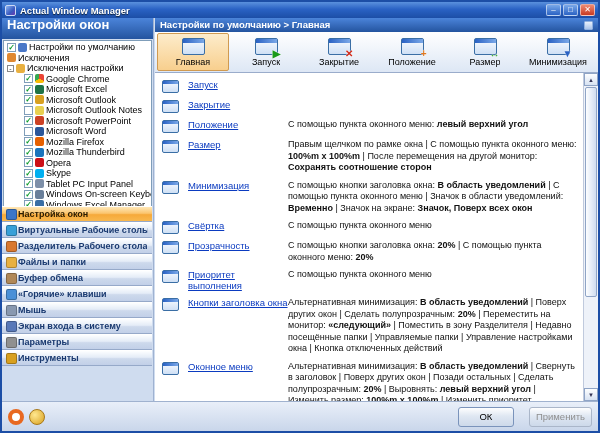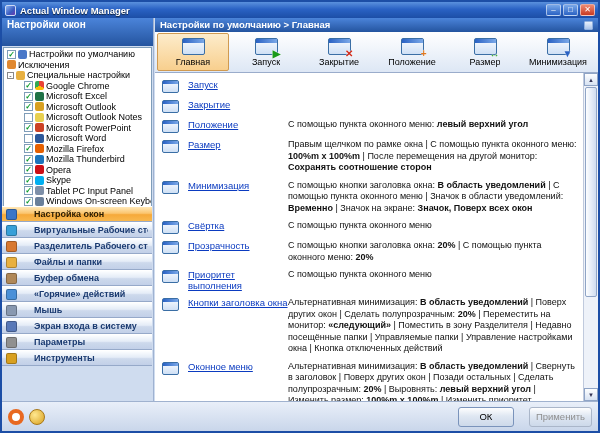--- a/index.html
+++ b/index.html
@@ -6,31 +6,31 @@
 html,body{background:#6b6b6b;}
 .window{position:relative;width:600px;height:433px;background:#cfdcef;border:2px solid #1c4ea6;overflow:hidden;}
 
 .titlebar{position:absolute;top:0;left:0;right:0;height:16px;background:linear-gradient(180deg,#5a91dd,#2a62c4 45%,#1c4ea6);display:flex;align-items:center;padding:0 3px;color:#fff;}
 .app-ic{width:11px;height:11px;border-radius:2px;background:linear-gradient(135deg,#8ab4f0,#3a5ac0 60%,#6a3ab0);border:1px solid #cdd9f5;flex:none;}
 .title-text{font-size:9.5px;font-weight:bold;margin-left:4px;flex:1;text-shadow:0 1px 1px #123;}
 .tb-btn{width:15px;height:12px;margin-left:2px;border:1px solid rgba(255,255,255,.55);border-radius:2px;background:linear-gradient(180deg,#7aa8e8,#2a62c4);color:#fff;font-size:8px;line-height:10px;text-align:center;}
 .tb-btn.close{background:linear-gradient(180deg,#ee8a72,#c83a22);}
 
 .left{position:absolute;top:16px;left:0;width:152px;bottom:30px;background:#cfdcef;border-right:1px solid #9fb2d1;}
-.panel-header{height:28px;line-height:14px;background:linear-gradient(180deg,#4b84da,#24549f);color:#fff;font-size:10px;font-weight:bold;padding:0 5px;}
+.panel-header{height:21px;line-height:14px;background:linear-gradient(180deg,#4b84da,#24549f);color:#fff;font-size:13px;font-weight:bold;padding:0 5px;}
 .tree{height:171px;margin:1px;background:#fff;border:1px solid #7f9db9;overflow:hidden;padding:1px 0 0 1px;}
 .tree-row{height:10.5px;display:flex;align-items:center;gap:2px;white-space:nowrap;overflow:hidden;padding-left:2px;}
 .tree-indent{width:15px;flex:none;}
 .expander{width:7px;height:7px;flex:none;border:1px solid #888;background:#fff;font-size:7px;line-height:5px;text-align:center;color:#333;}
 .cbx{width:9px;height:9px;flex:none;border:1px solid #7f9db9;background:#fff;font-size:8px;line-height:8px;color:#0a9a2a;text-align:center;font-weight:bold;}
 .appic{width:9px;height:9px;flex:none;border-radius:2px;}
 .ic-chrome{background:conic-gradient(#ea4335 0 33%,#fbbc05 33% 66%,#34a853 66% 100%);}
 .tree-label{font-size:9px;color:#000;}
 .nav{position:absolute;top:188px;left:0;right:1px;bottom:0;overflow:hidden;}
-.nav-btn{height:16px;display:flex;align-items:center;gap:17px;padding:0 4px;background:linear-gradient(180deg,#fdfeff,#e4ecf7 45%,#cdd9ec 55%,#c2d0e8);border-top:1px solid #fff;border-bottom:1px solid #96a9c9;cursor:default;}
+.nav-btn{height:16px;display:flex;align-items:center;gap:1px;padding:0 4px;background:linear-gradient(180deg,#fdfeff,#e4ecf7 45%,#cdd9ec 55%,#c2d0e8);border-top:1px solid #fff;border-bottom:1px solid #96a9c9;cursor:default;}
 .nav-btn.active{background:linear-gradient(180deg,#ffe8b8,#fbc56e 45%,#f6a93a 55%,#f8b84e);}
 .nav-ic{width:11px;height:11px;flex:none;border-radius:2px;border:1px solid rgba(0,0,0,.25);}
 .nav-label{font-size:9px;font-weight:bold;color:#1a3a70;white-space:nowrap;overflow:hidden;}
 .nav-btn.active .nav-label{color:#2a1c00;}
 
 .main{position:absolute;top:16px;left:153px;right:0;bottom:30px;background:#fff;}
 .main-header{height:14px;line-height:14px;background:linear-gradient(180deg,#4b84da,#24549f);color:#fff;font-size:9.5px;font-weight:bold;padding:0 5px;display:flex;justify-content:space-between;align-items:center;}
 .pin-ic{width:9px;height:9px;background:linear-gradient(180deg,#e8f0fc,#aac4ea);border:1px solid #8fb0e0;border-radius:1px;flex:none;}
 .toolbar{height:41px;background:linear-gradient(180deg,#ffffff,#dde7f5);border-bottom:1px solid #9aaccb;display:flex;gap:1px;padding:1px 2px;}
 .tab{width:72px;display:flex;flex-direction:column;align-items:center;justify-content:center;gap:2px;font-size:9px;color:#000;border:1px solid transparent;border-radius:2px;overflow:hidden;}
@@ -81,21 +81,21 @@
           <span class="appic" style="background: rgb(74, 120, 200);"></span>
           <span class="tree-label">Настройки по умолчанию</span>
         </div>
         <div class="tree-row">
           <span class="appic" style="background: rgb(224, 136, 48);"></span>
           <span class="tree-label">Исключения</span>
         </div>
         <div class="tree-row">
           <span class="expander">-</span>
           <span class="appic" style="background: rgb(232, 176, 64);"></span>
-          <span class="tree-label">Специальные настройки</span>
+          <span class="tree-label">Исключения настройки</span>
         </div>
         <div class="tree-row">
           <span class="tree-indent"></span>
           <span class="cbx">✓</span>
           <span class="appic ic-chrome"></span>
           <span class="tree-label">Google Chrome</span>
         </div>
         <div class="tree-row">
           <span class="tree-indent"></span>
           <span class="cbx">✓</span>
@@ -185,21 +185,21 @@
         <div class="nav-btn">
           <span class="nav-ic" style="background: rgb(232, 176, 64);"></span>
           <span class="nav-label">Файлы и папки</span>
         </div>
         <div class="nav-btn">
           <span class="nav-ic" style="background: rgb(176, 136, 88);"></span>
           <span class="nav-label">Буфер обмена</span>
         </div>
         <div class="nav-btn">
           <span class="nav-ic" style="background: rgb(74, 144, 216);"></span>
-          <span class="nav-label">«Горячие» действий</span>
+          <span class="nav-label">«Горячие» клавиши</span>
         </div>
         <div class="nav-btn">
           <span class="nav-ic" style="background: rgb(136, 152, 176);"></span>
           <span class="nav-label">Мышь</span>
         </div>
         <div class="nav-btn">
           <span class="nav-ic" style="background: rgb(88, 120, 184);"></span>
           <span class="nav-label">Экран входа в систему</span>
         </div>
         <div class="nav-btn">

